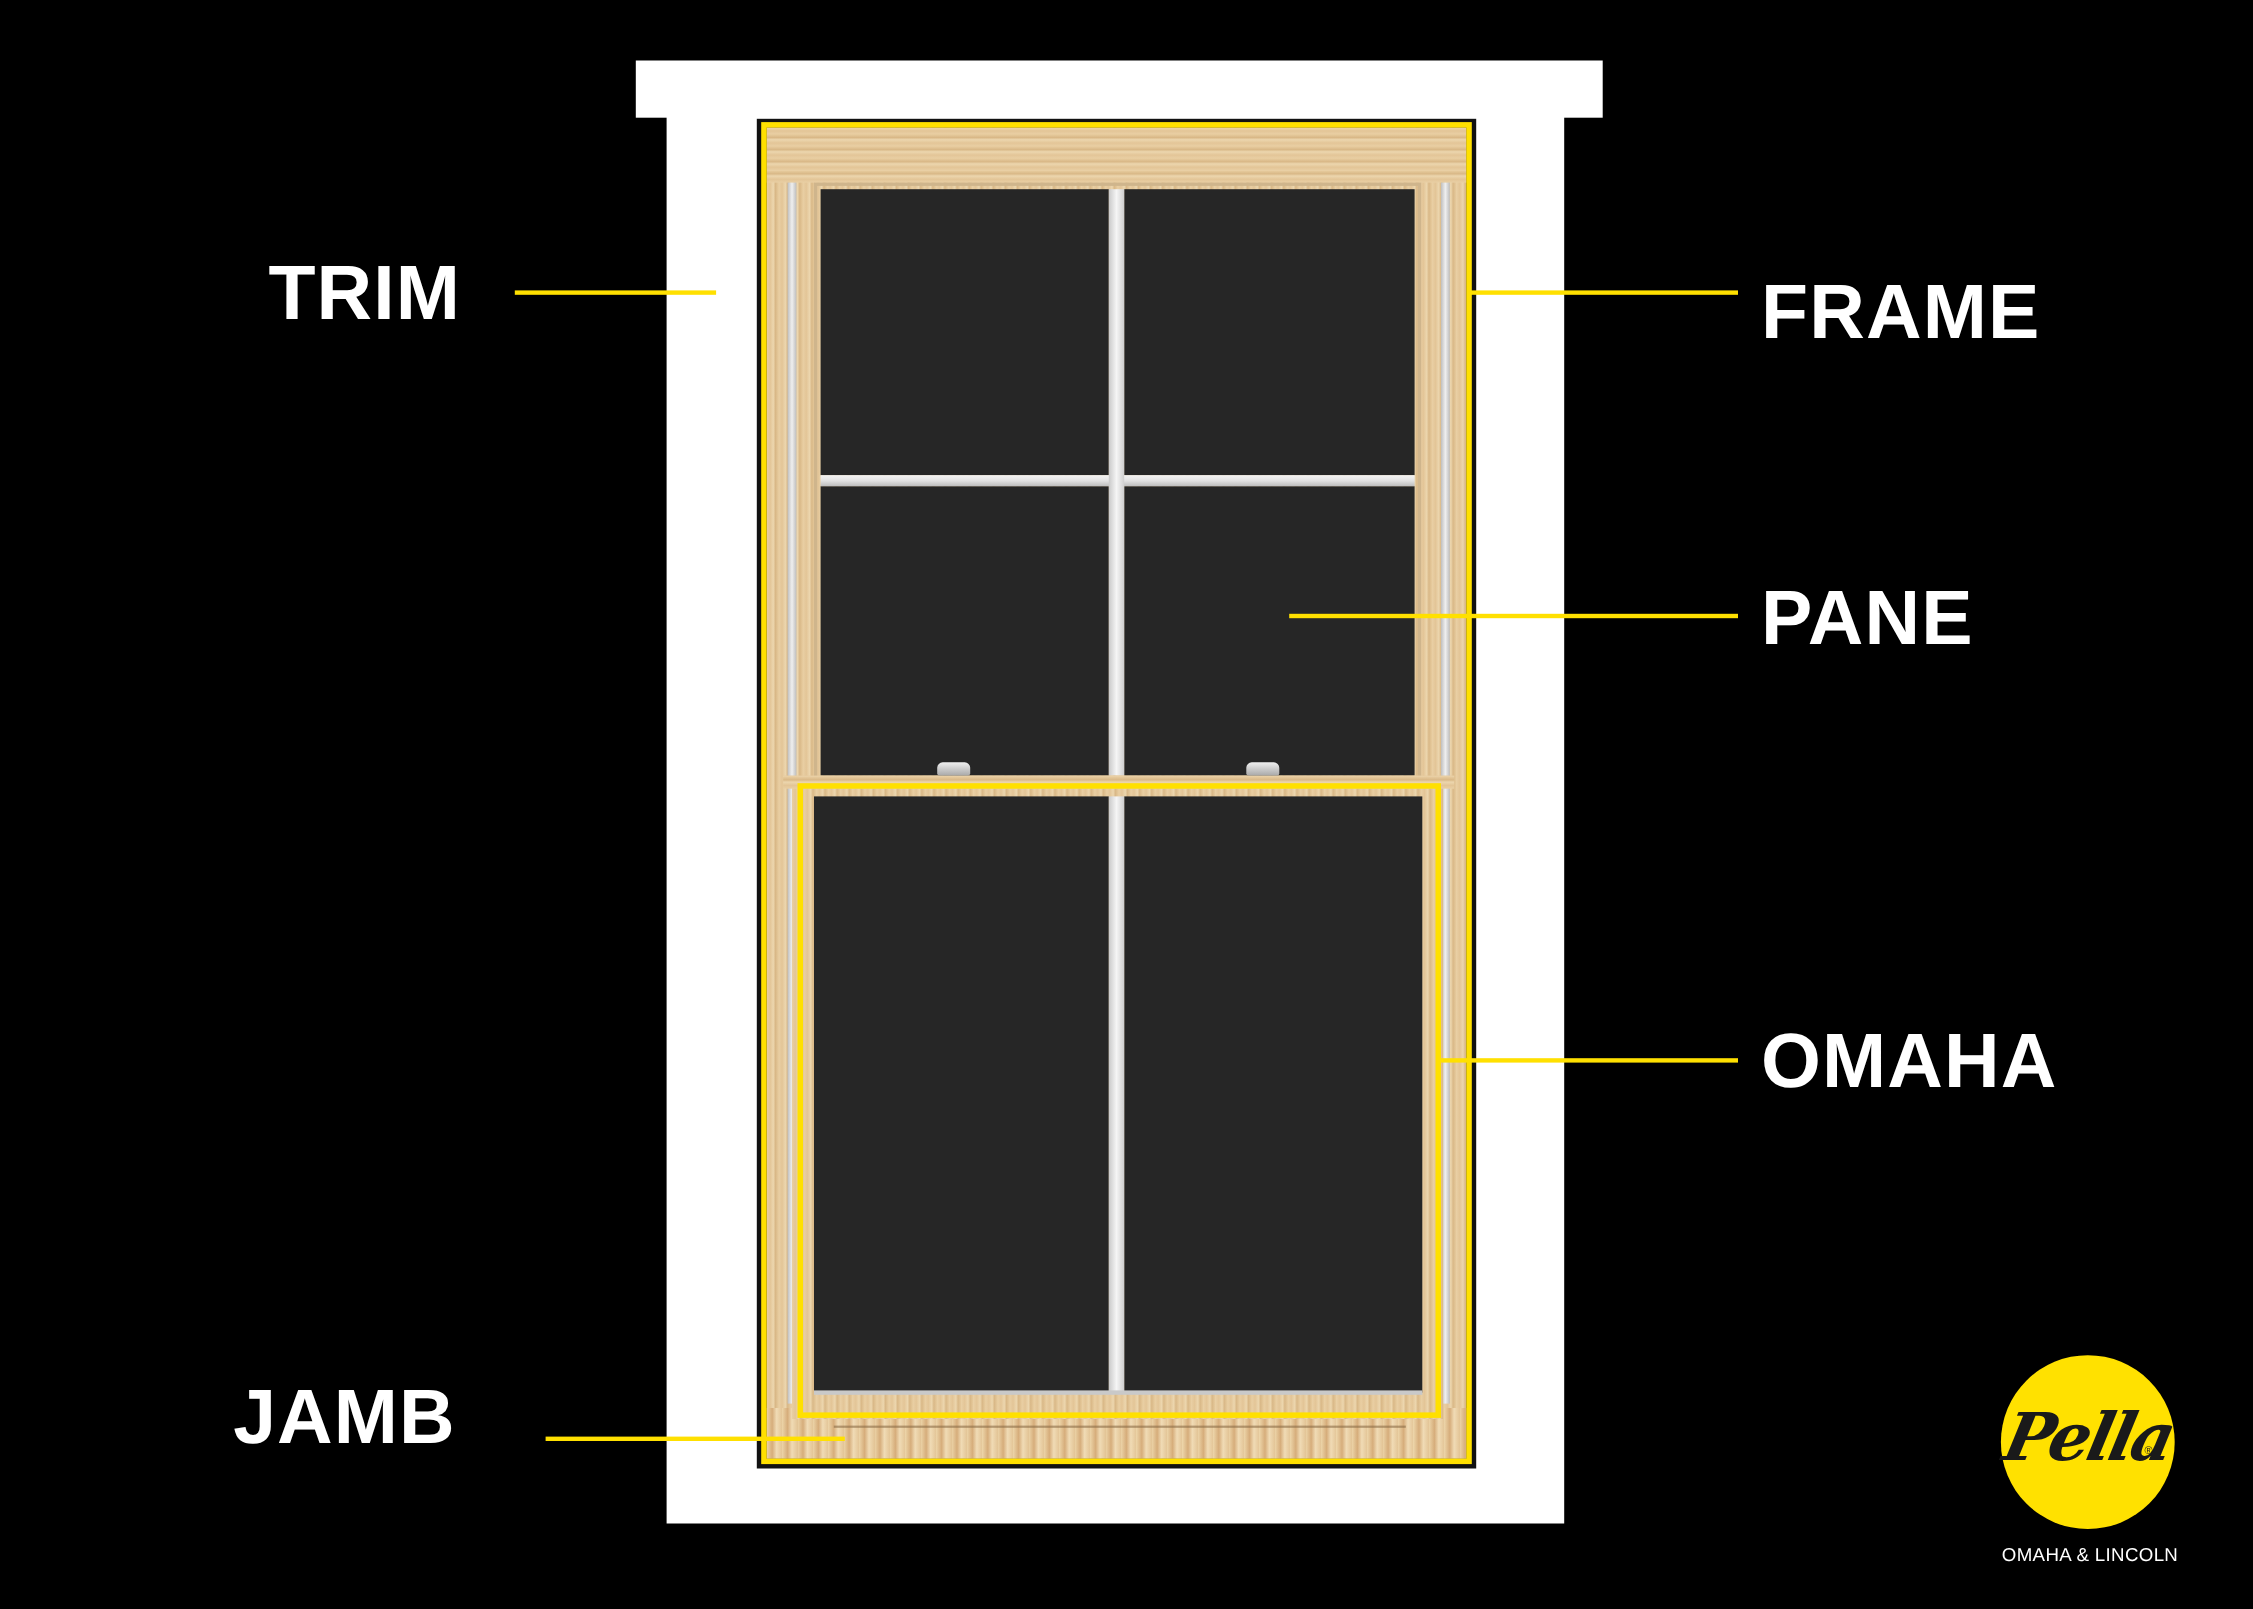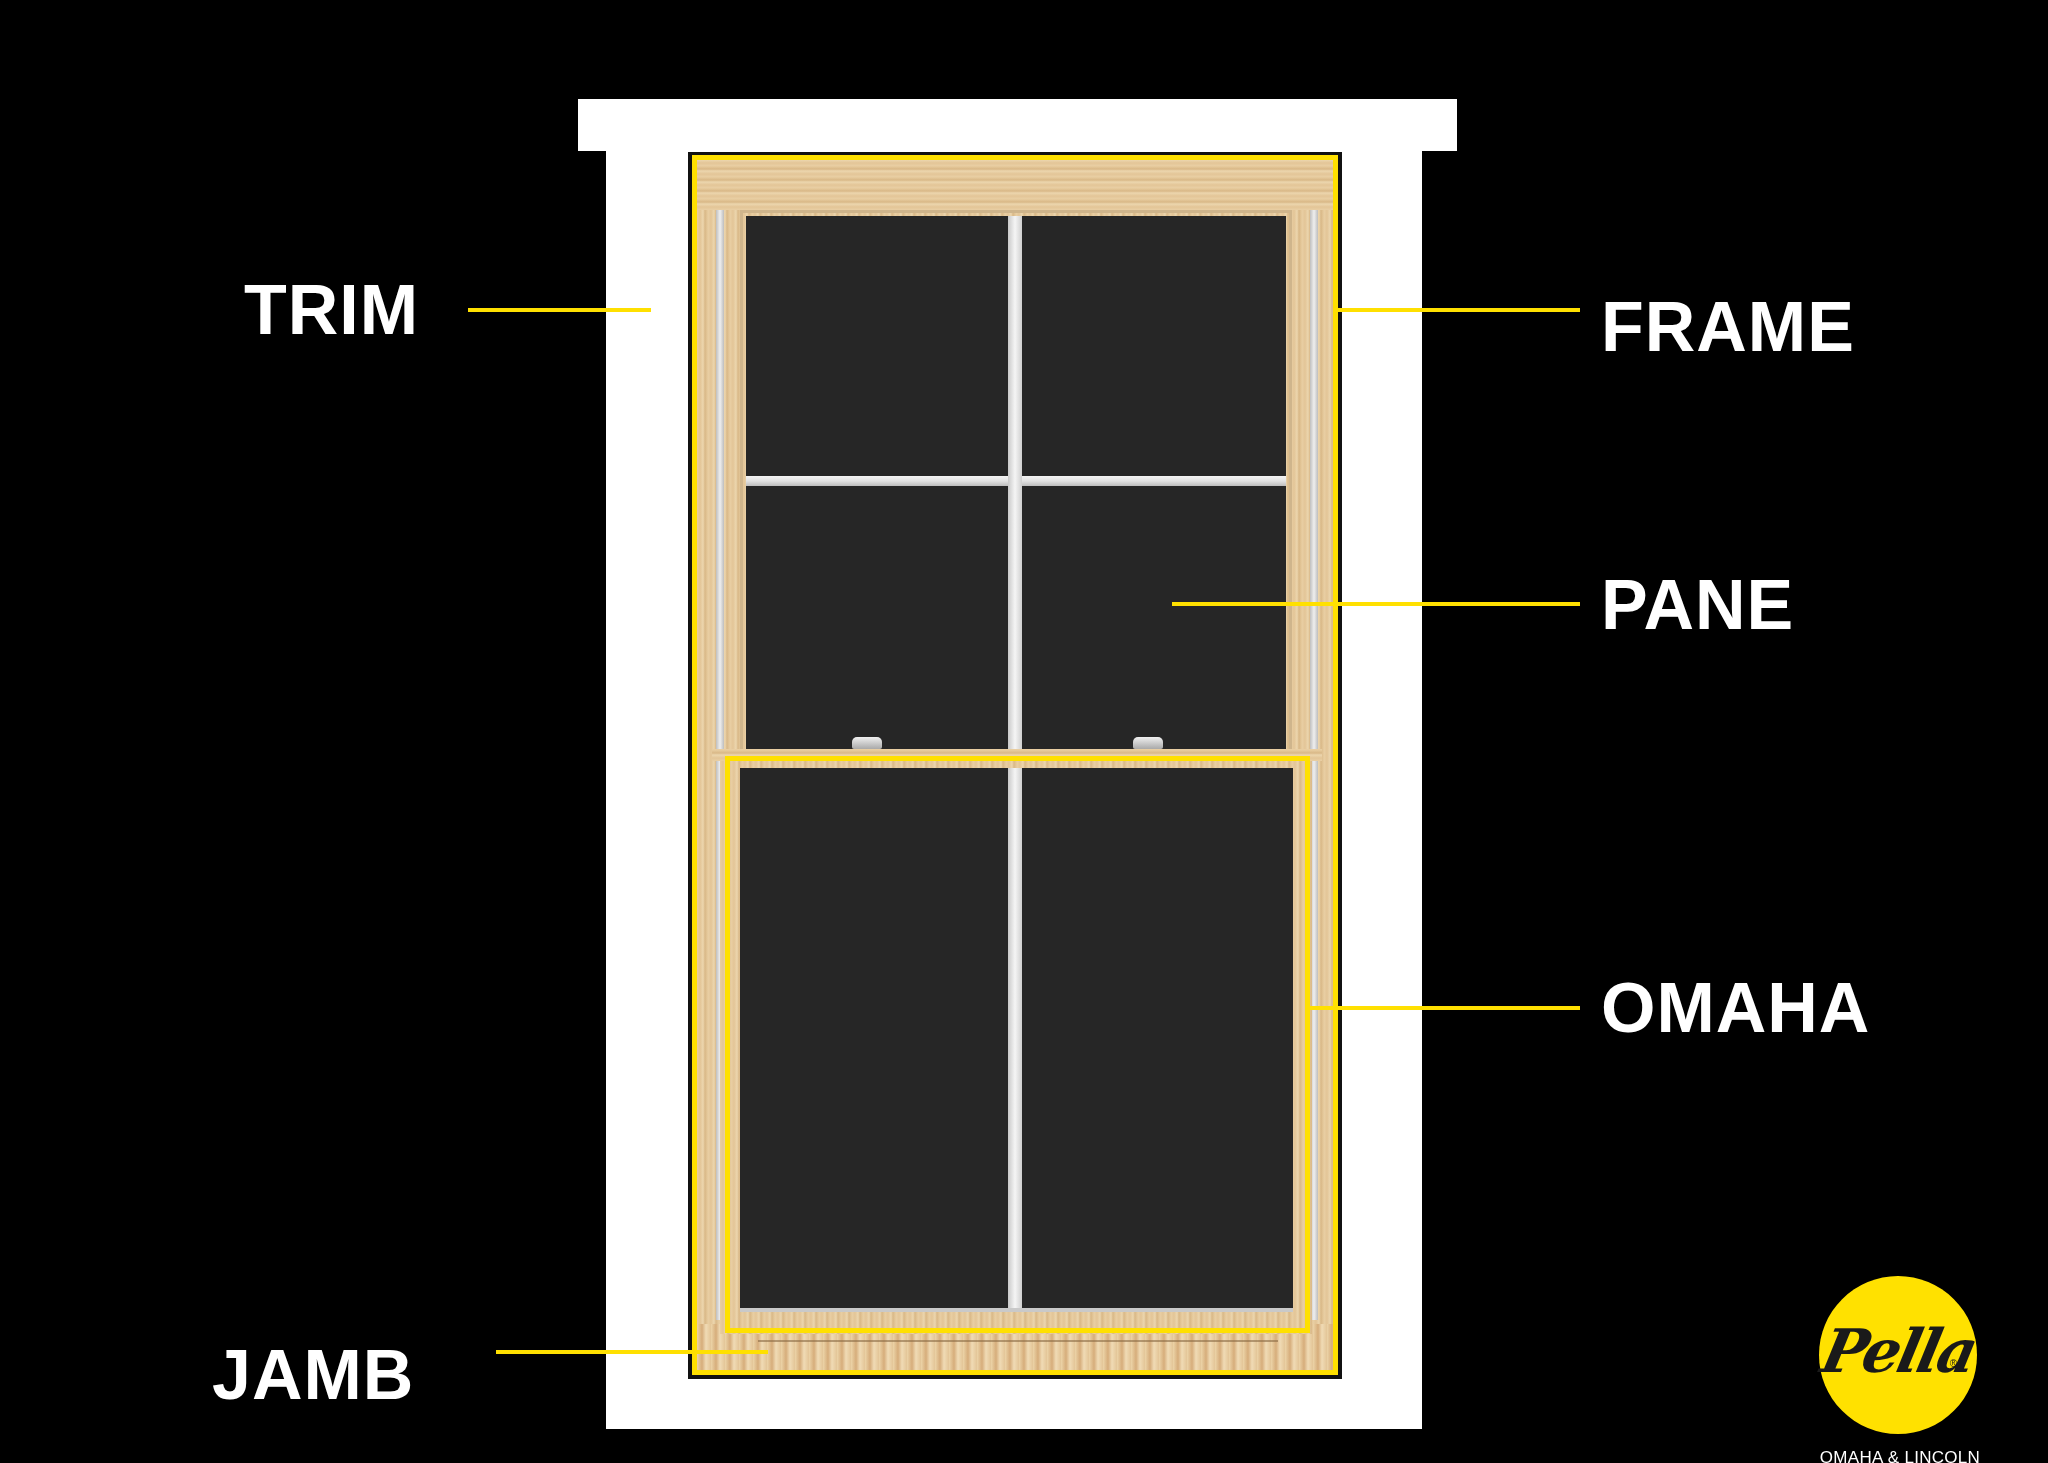--- a/index.html
+++ b/index.html
@@ -1,17 +1,17 @@
 <!DOCTYPE html>
 <html><head>
 <meta charset="utf-8">
 <style>
   html, body { margin:0; padding:0; background:#000; }
   body { width:2048px; height:1463px; position:relative; overflow:hidden; font-family:"Liberation Sans", sans-serif; }
-  .abs { position:absolute;margin-top:44px; }
+  .abs { position:absolute; }
 
   
   .trim-cap { left:578px; top:55px; width:879px; height:52px; background:#fff; }
   .trim-body { left:606px; top:106px; width:816px; height:1279px; background:#fff; }
 
   
   .frame-shadow { left:688px; top:108px; width:654px; height:1227px; background:#111; }
   .frame-outline { left:692px; top:111px; width:646px; height:1220px; box-sizing:border-box; border:5px solid #ffe000; }
   .wood {
     background: repeating-linear-gradient(0deg, #e9cfa4 0px, #e3c597 3px, #ecd6ae 6px, #d9b887 8px, #e8cda0 11px);
@@ -97,19 +97,19 @@
 <div class="abs line" style="left:468px; top:264px; width:183px;"></div>
 <div class="abs line" style="left:1337px; top:264px; width:243px;"></div>
 <div class="abs line" style="left:1172px; top:558px; width:408px;"></div>
 <div class="abs line" style="left:1308px; top:962px; width:272px;"></div>
 <div class="abs line" style="left:496px; top:1306px; width:272px;"></div>
 
 <div class="abs label" style="left:244px; top:231px;">TRIM</div>
 <div class="abs label" style="left:1601px; top:248px;">FRAME</div>
 <div class="abs label" style="left:1601px; top:526px;text-align:center; ">PANE</div>
 <div class="abs label" style="left:1601px; top:929px;">OMAHA</div>
-<div class="abs label" style="left:212px; top:1296px;text-align:center;">JAMB</div>
+<div class="abs label" style="left:212px; top:1253px;text-align:center;">JAMB</div>
 
 <div class="abs logo-circle">
   <span class="logo-word">Pella</span>
   <span class="logo-reg">®</span>
 </div>
 <div class="abs logo-sub">OMAHA &amp; LINCOLN</div>
 
 </body></html>

